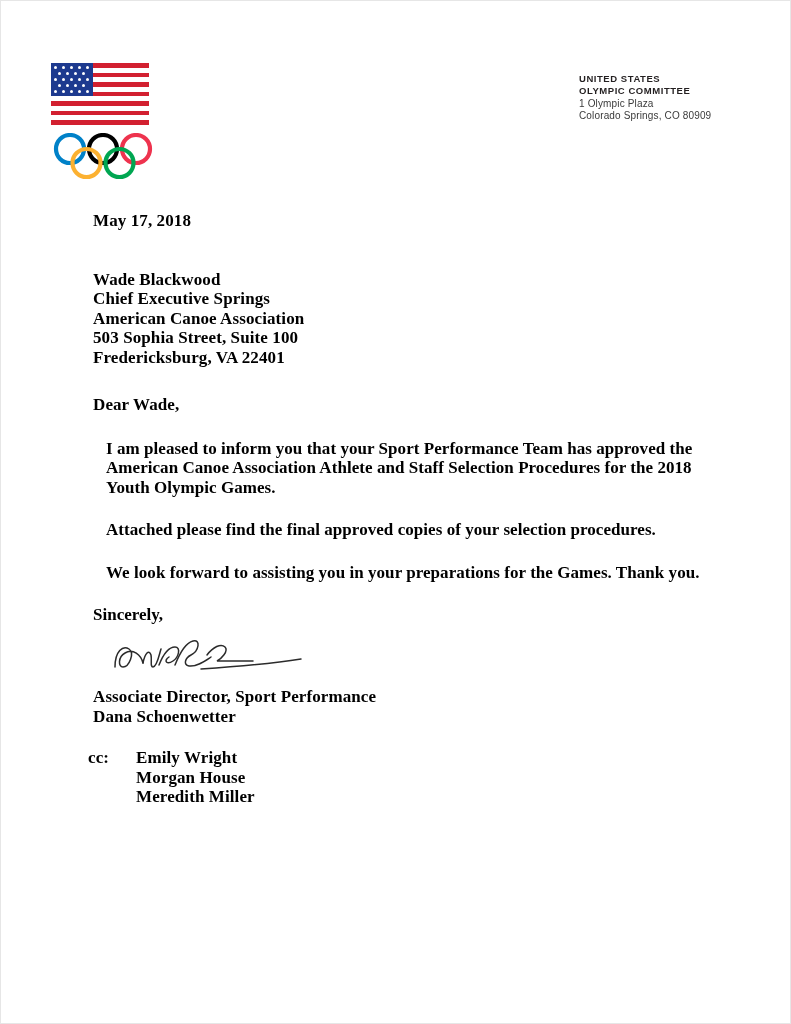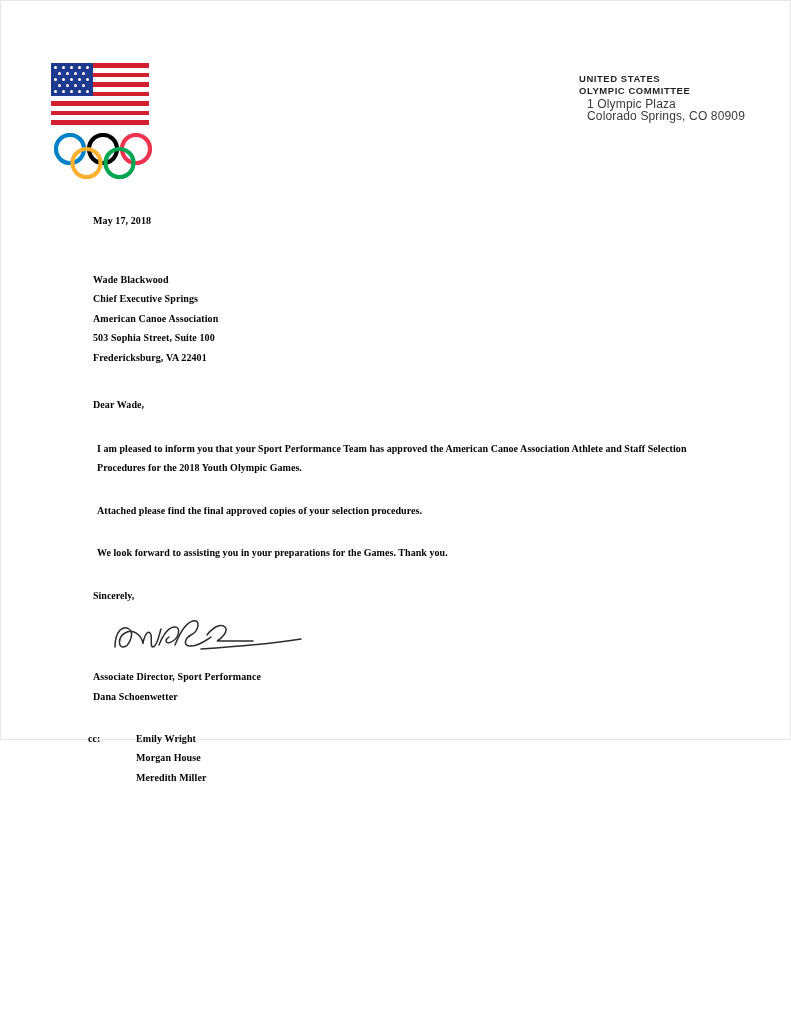--- a/index.html
+++ b/index.html
@@ -13,21 +13,21 @@
     position: relative;
     font-family: "Liberation Serif", serif;
     color: #000000;
     overflow: hidden;
   }
 
   .page {
     position: absolute;
     left: 0; top: 0;
     width: 791px;
-    height: 740px;
+    height: 1024px;
     background: #ffffff;
     border: 1px solid #e6e6e6;
     box-sizing: border-box;
     text-decoration: underline;
   }
 
   
   .letterhead {
     position: absolute;
     left: 0; top: 0;
@@ -90,35 +90,34 @@
     font-family: "Liberation Sans", sans-serif;
     color: #231f20;
   }
   .org-line1, .org-line2 {
     font-size: 9.5px;
     font-weight: bold;
     letter-spacing: 0.55px;
     line-height: 11.5px;
   }
   .org-addr {
-    font-size: 12px;
+    font-size: 10px;
     line-height: 12px;
     letter-spacing: 0.15px;
     margin-top: 2px;
     color: #3a3a3a;
-    margin-left: 8px;
   }
 
   
   .letter {
     position: absolute;
     left: 92px;
     top: 210px;
     width: 620px;
-    font-size: 10px;
+    font-size: 17px;
     line-height: 19.5px;
   }
 
   .date {
     margin: 0 0 39px 0;
     font-weight: bold;
     letter-spacing: 0.1px;
   }
 
   .addressee {
@@ -128,21 +127,21 @@
   }
   .addressee div { line-height: 19.6px; }
 
   .salutation {
     margin: 0 0 24px 0;
     font-weight: bold;
     letter-spacing: 0.1px;
   }
 
   .para {
-    margin: 0 0 23px 4px;
+    margin: 0 0 23px 13px;
     font-weight: bold;
     letter-spacing: 0.05px;
     max-width: 610px;
   }
 
   .closing {
     margin: 0 0 0 0;
     font-weight: bold;
   }
 

